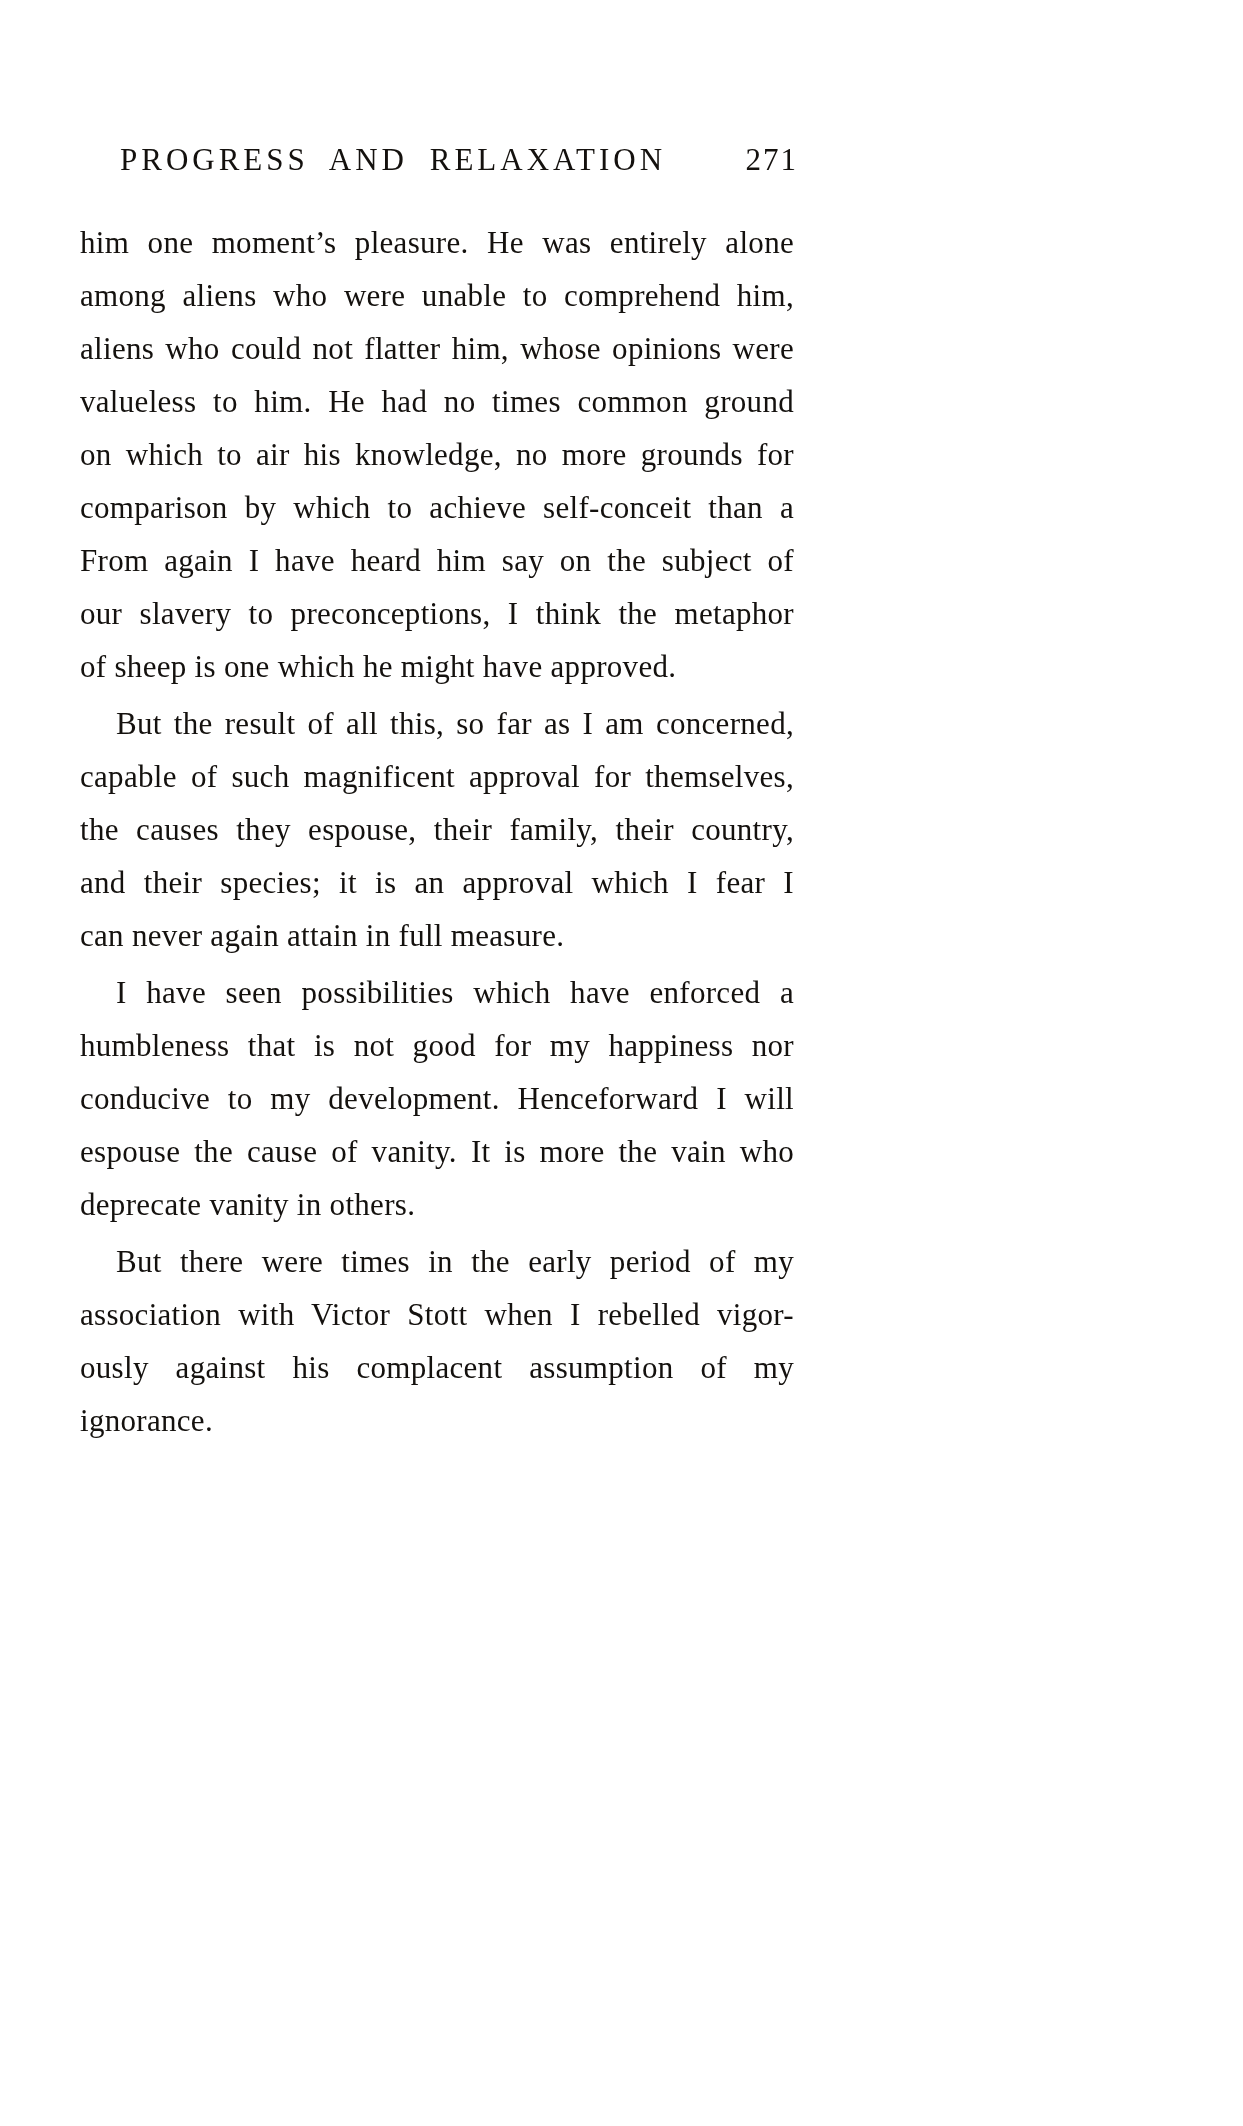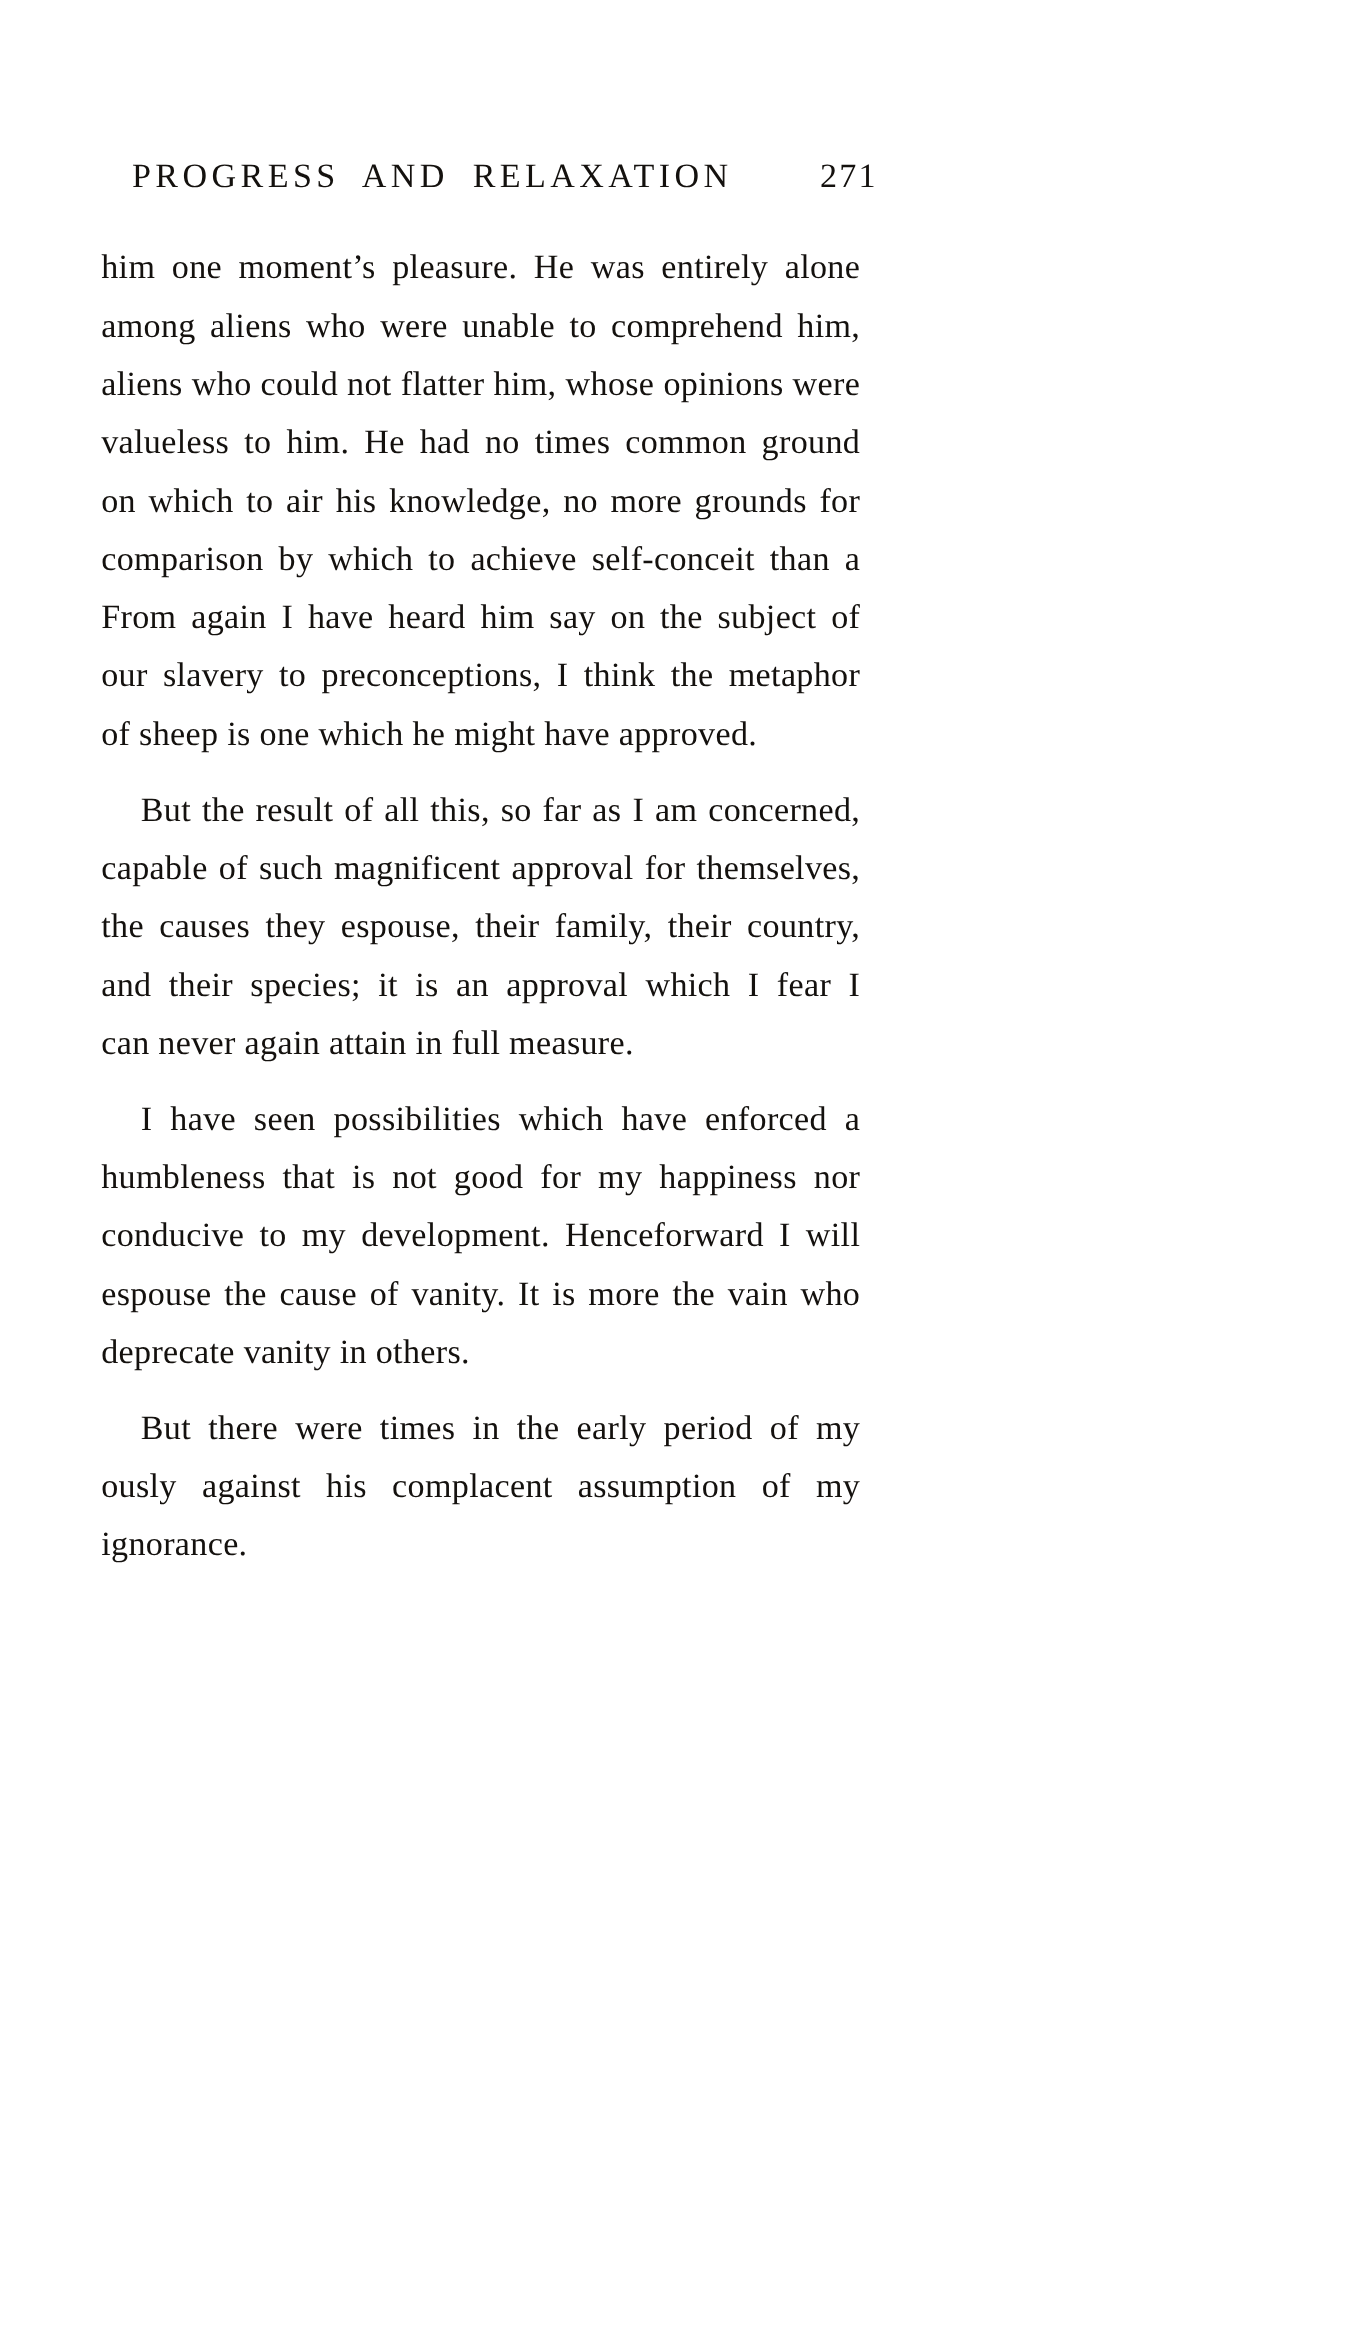--- a/index.html
+++ b/index.html
@@ -40,21 +40,21 @@
     white-space: nowrap;
   }
   .running-head .folio {
     position: absolute;
     right: 0;
     top: 0;
     font-size: 31px;
     letter-spacing: 2px;
   }
   .paragraph {
-    margin: 16px;
+    margin: 4px;
     padding: 0;
   }
   .line {
     height: 53px;
     line-height: 53px;
     font-size: 31px;
     letter-spacing: 0.3px;
     text-align: justify;
     text-align-last: justify;
     overflow: hidden;
@@ -99,19 +99,20 @@
         </div>
         <div class="paragraph">
           <div class="line indent">I have seen possibilities which have enforced a</div>
           <div class="line">humbleness that is not good for my happiness nor</div>
           <div class="line">conducive to my development.  Henceforward I will</div>
           <div class="line">espouse the cause of vanity.  It is more the vain who</div>
           <div class="line last">deprecate vanity in others.</div>
         </div>
         <div class="paragraph">
           <div class="line indent">But there were times in the early period of my</div>
+          <div class="line">association with Victor Stott when I rebelled vigor-</div>
           <div class="line">ously against his complacent assumption of my</div>
           <div class="line last">ignorance.</div>
         </div>
       </div>
 
   </div>
 </div>
 
 </body></html>

